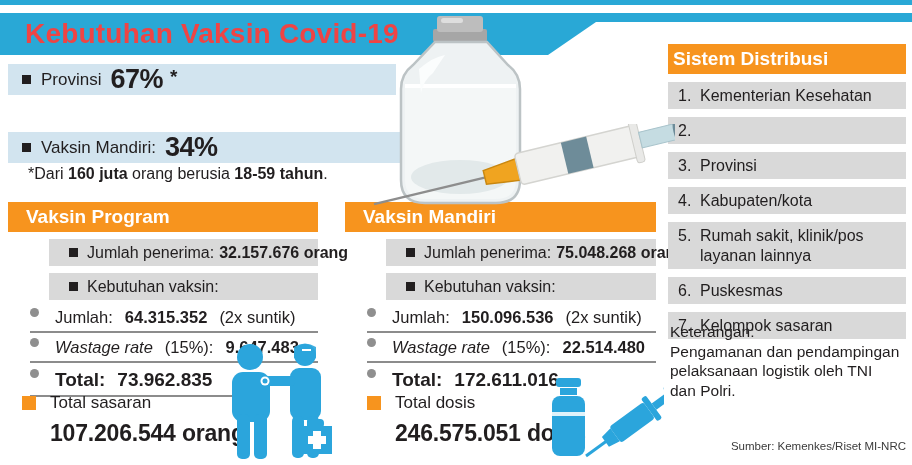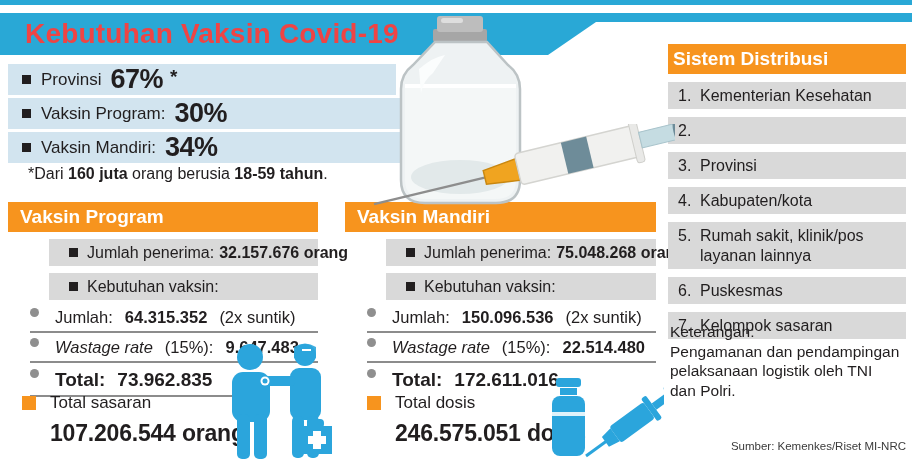--- a/index.html
+++ b/index.html
@@ -22,21 +22,21 @@
 
   .footnote { position:absolute; left:28px; top:165px; font-size:16px; z-index:2; }
   .footnote b { font-weight:bold; }
 
   .vial-svg { position:absolute; left:393px; top:15px; width:135px; height:190px; z-index:3; }
   .syringe-svg { position:absolute; left:370px; top:124px; width:305px; height:88px; z-index:4; }
 
   .panel { position:absolute; top:202px; z-index:2; }
   .panel-program { left:8px; width:310px; }
   .panel-mandiri { left:345px; width:311px; }
-  .panel-header { height:30px; background:#f7941e; color:#fff; font-size:19px; font-weight:bold; display:flex; align-items:center; padding-left:12px; }
+  .panel-header { height:30px; background:#f7941e; color:#fff; font-size:19px; font-weight:bold; display:flex; align-items:center; padding-left:18px; }
   .gray-row { margin-top:7px; height:27px; background:#d9d9d9; display:flex; align-items:center; padding-left:20px; font-size:16px; white-space:nowrap;margin-left:41px; }
   .gray-row .sq { width:9px; height:9px; background:#211e1f; margin-right:9px; flex:0 0 auto; }
   .gray-row b { font-weight:bold; margin-left:5px; }
   .bullet-rows { margin-top:3px; margin-left:22px; }
   .bullet-row { display:flex; align-items:flex-start; padding:5px 0 4px 0; border-bottom:2px solid #8c8c8c; font-size:16.5px; white-space:nowrap;gap:7px; }
   .bullet-row.no-line { border-bottom:none; }
   .bullet-row .dot { width:9px; height:9px; border-radius:50%; background:#8f8f8f; margin-right:9px; flex:0 0 auto; }
   .bullet-row b { font-weight:bold; margin-left:5px; }
   .bullet-row .suffix { margin-left:5px; }
   .bullet-row .ital { font-style:italic; }
@@ -73,25 +73,20 @@
   <svg class="band-svg" viewBox="0 0 912 42" preserveAspectRatio="none">
     <polygon points="0,0 912,0 912,9 596,9 548,42 0,42" fill="#29a8d6"></polygon>
   </svg>
   <div class="main-title">Kebutuhan Vaksin Covid-19</div>
 
   <div class="stat-row row1">
     <span class="sq"></span>
     <span class="stat-label">Provinsi</span>
     <span class="stat-value">67%</span>
     <span class="stat-suffix">*</span>
-  </div>
-  <div class="stat-row row2">
-    <span class="sq"></span>
-    <span class="stat-label">Vaksin Program:</span>
-    <span class="stat-value">30%</span>
   </div>
   <div class="stat-row row3">
     <span class="sq"></span>
     <span class="stat-label">Vaksin Mandiri:</span>
     <span class="stat-value">34%</span>
   </div>
 
   <div class="footnote"><span>*Dari </span><b>160 juta</b><span> orang berusia </span><b>18-59 tahun</b><span>.</span></div>
 
   <svg class="vial-svg" viewBox="0 0 135 190">

